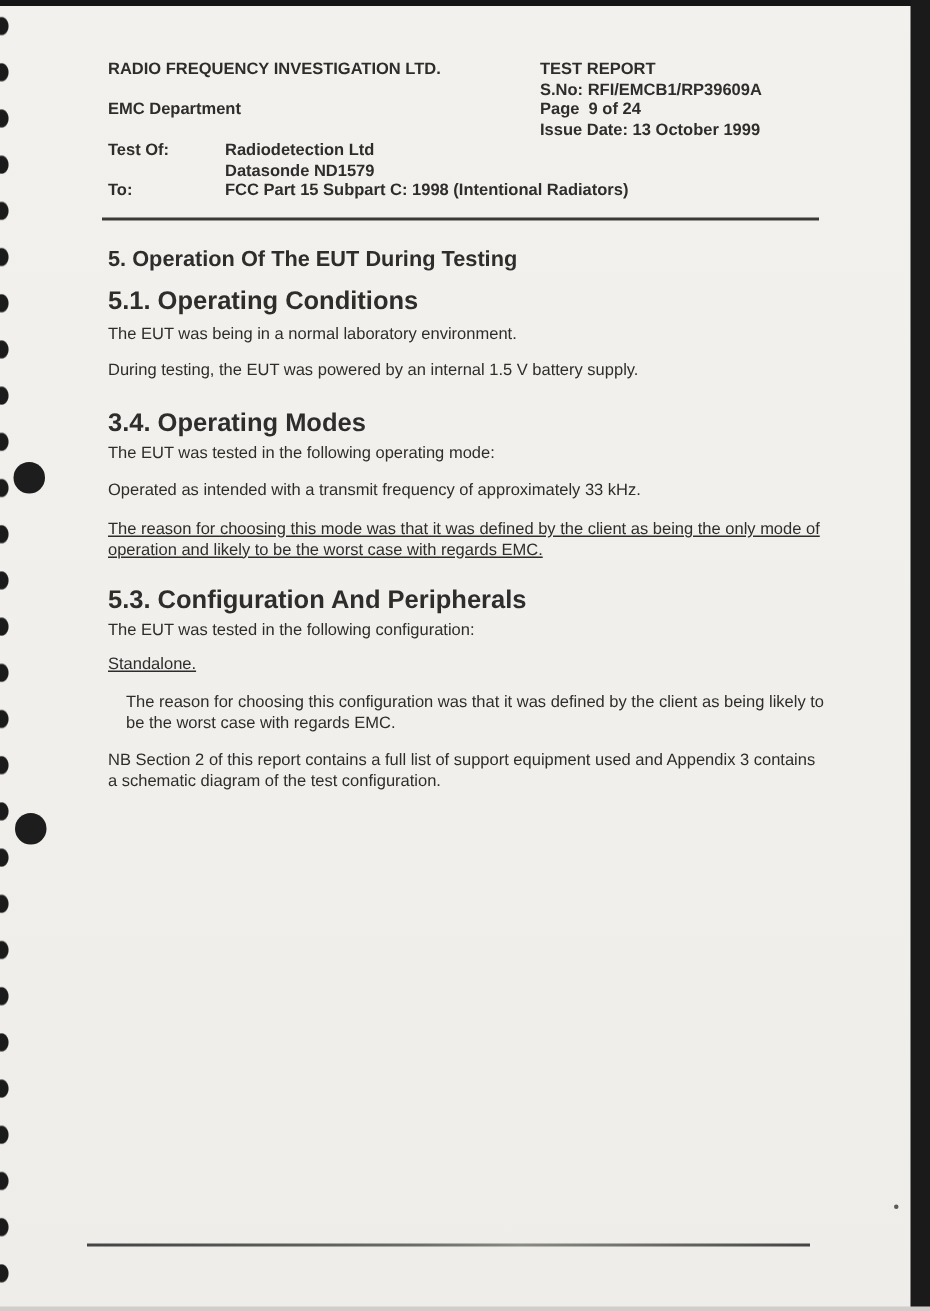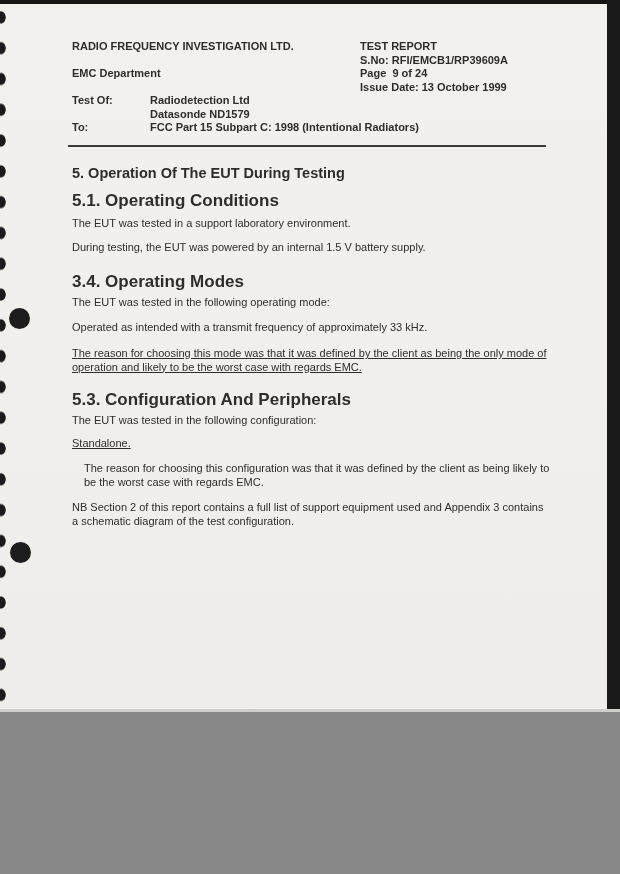--- a/index.html
+++ b/index.html
@@ -4,21 +4,21 @@
 <style>
   html, body {
     margin: 0;
     padding: 0;
     background: #888;
     font-family: "Liberation Sans", sans-serif;
   }
   .page {
     position: relative;
     width: 620px;
-    height: 712px;
+    height: 874px;
     background: linear-gradient(180deg, #f2f1ee 0%, #f0efec 60%, #eeede9 100%);
     overflow: hidden;
     color: #2e2d2b;
   }
   
   .edge-top {
     position: absolute; left: 0; top: 0; width: 100%; height: 4px;
     background: #151515;
   }
   .edge-right {
@@ -128,21 +128,21 @@
     </div>
 
     <div class="abs hdr-to-lbl bold">To:</div>
     <div class="abs hdr-to-val bold">FCC Part 15 Subpart C: 1998 (Intentional Radiators)</div>
 
     <div class="rule-top"></div>
 
     <div class="abs sec-title u">5. Operation Of The EUT During Testing</div>
 
     <div class="abs t-51 sub-title u">5.1. Operating Conditions</div>
-    <div class="abs p-51a">The EUT was tested in a support laboratory environment.</div>
+    <div class="abs p-51a">The EUT was being in a normal laboratory environment.</div>
     <div class="abs p-51b">During testing, the EUT was powered by an internal 1.5 V battery supply.</div>
 
     <div class="abs t-52 sub-title u">3.4. Operating Modes</div>
     <div class="abs p-52a">The EUT was tested in the following operating mode:</div>
     <div class="abs p-52b">Operated as intended with a transmit frequency of approximately 33 kHz.</div>
     <div class="abs p-52c">The reason for choosing this mode was that it was defined by the client as being the only mode of operation and likely to be the worst case with regards EMC.</div>
 
     <div class="abs t-53 sub-title u">5.3. Configuration And Peripherals</div>
     <div class="abs p-53a">The EUT was tested in the following configuration:</div>
     <div class="abs p-53b">Standalone.</div>

